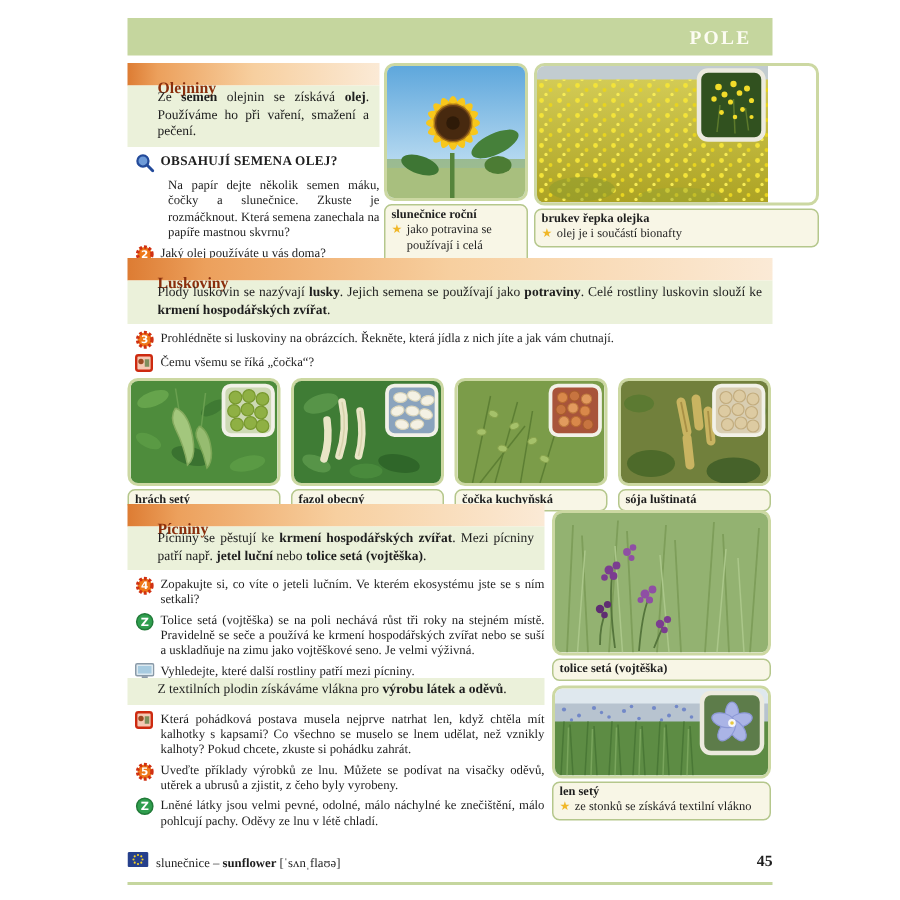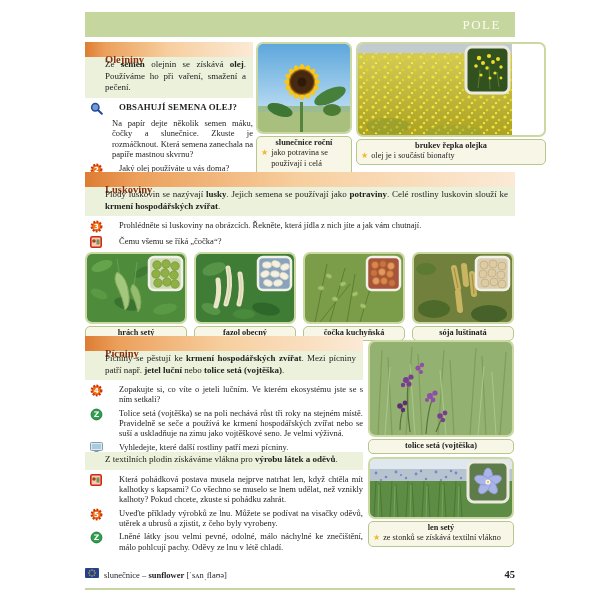--- a/index.html
+++ b/index.html
@@ -1,38 +1,38 @@
 <!DOCTYPE html>
 <html><head>
 <meta charset="utf-8">
 <style>
   html,body{margin:0;padding:0;background:#fff;}
   .page{position:relative;width:600px;height:600px;background:#ffffff;overflow:hidden;
         font-family:"Liberation Serif",serif;color:#1e1e1e;}
   .banner{position:absolute;left:85px;top:12px;width:430px;height:25px;background:#c5d69e;}
-  .banner-label{float:right;margin-right:14px;line-height:25px;color:#fcfcf2;font-weight:normal;
+  .banner-label{float:right;margin-right:14px;line-height:25px;color:#fcfcf2;font-weight:bold;
         font-size:13px;letter-spacing:1.5px;margin-left:32px;}
   .col{position:absolute;}
   .sec-header{height:15px;background:linear-gradient(90deg,#dd7c33 0%,#eca05c 12%,#f7cf9f 50%,#fbead6 100%);
         display:flex;align-items:center;}
   .sec-title{margin-left:20px;font-weight:bold;font-size:10.5px;color:#8a2e0c;margin-top:19px;}
   .sec-intro{background:#ebf1da;padding:2px 7px 4px 20px;font-size:9px;line-height:1.28;text-align:justify;}
   .tasks{padding:4px 0 0 5px;}
-  .task{display:flex;gap:16px;margin-bottom:3px;font-size:8.5px;line-height:1.22;}
+  .task{display:flex;gap:4px;margin-bottom:3px;font-size:8.5px;line-height:1.22;}
   .ticon{flex:0 0 13px;padding-top:0;}
   .ticon svg{display:block;}
   .ttext{flex:1;text-align:justify;}
   .exp-title{font-weight:bold;font-size:8.8px;letter-spacing:.2px;}
   .exp-body{margin:0 0 3px 22px;font-size:8.5px;line-height:1.25;text-align:justify;}
   .card{position:absolute;}
   .photo{box-sizing:border-box;border:2px solid #ccd8a2;border-radius:7px;overflow:hidden;background:#fff;}
   .photo svg{display:block;}
   .cap{margin-top:2px;background:#f8f6e6;border:1px solid #b5c78c;border-radius:5px;
         padding:1px 4px 2px;font-size:8.3px;line-height:1.25;}
-  .cap-name{text-align:center;font-weight:bold;}
+  .cap-name{text-align:left;font-weight:bold;}
   .cap-note{display:flex;gap:3px;}
   .star{color:#f0b728;font-family:"DejaVu Sans",sans-serif;font-size:8px;line-height:1.25;}
   .cards-row{display:flex;gap:7px;margin-top:4px;}
   .lcard{width:102px;}
   .footer{position:absolute;left:85px;top:568px;width:430px;display:flex;align-items:flex-end;gap:5px;font-size:8.5px;}
   .pageno{margin-left:auto;font-weight:bold;font-size:10.5px;}
   .footline{position:absolute;left:85px;top:588px;width:430px;height:2px;background:#c5d69e;}
   b{font-weight:bold;}
   .badge-num{font-family:"DejaVu Sans",sans-serif;}
 </style>

